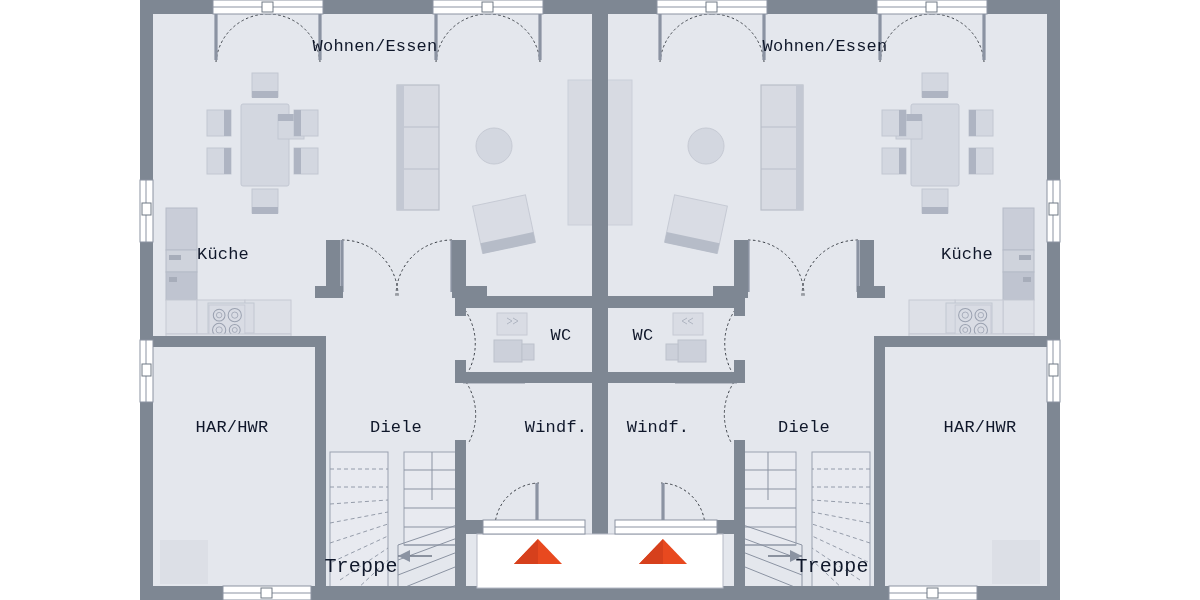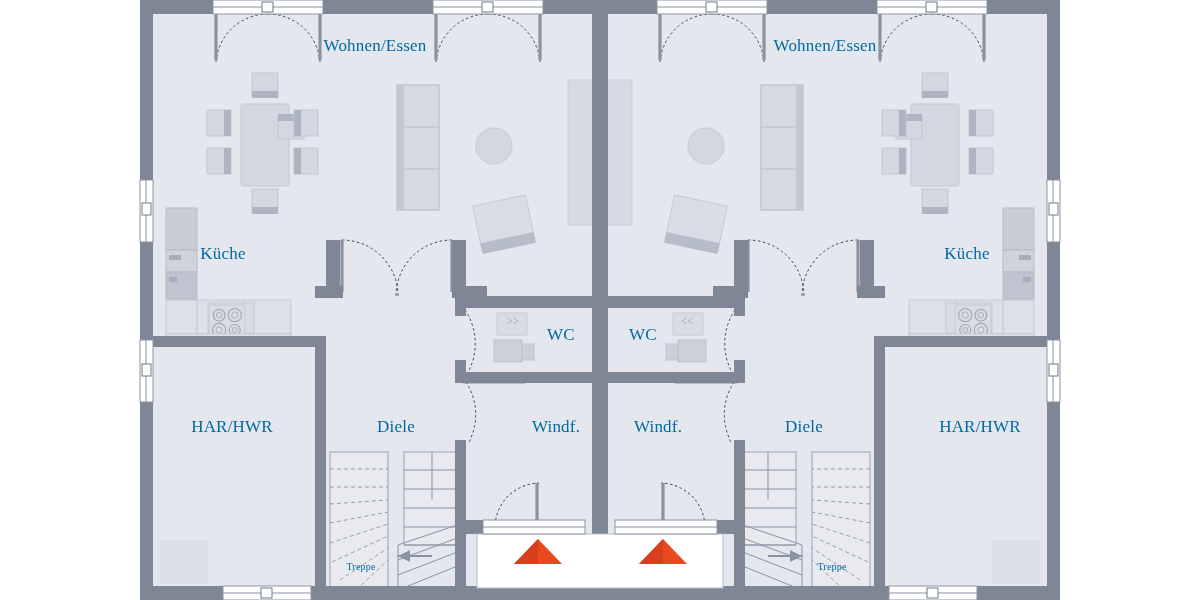--- a/index.html
+++ b/index.html
@@ -15,29 +15,29 @@
     font-family: "Liberation Sans", sans-serif;
     overflow: hidden;
   }
   #plan-svg {
     position: absolute;
     left: 0;
     top: 0;
   }
   .room-label {
     position: absolute;
-    color: #0369a1;
-    font-family: Liberation Serif, serif;
+    color: #0f172a;
+    font-family: Liberation Mono, monospace;
     font-size: 17px;
     letter-spacing: 0.2px;
     white-space: nowrap;
     transform: translate(-50%, -50%);
     user-select: none;
   }
-  .room-label.small { font-size: 10px; }
+  .room-label.small { font-size: 20px; }
 </style>
 </head>
 <body>
 
 <div id="plan-root">
 
   <svg id="plan-svg" width="1200" height="600" viewBox="0 0 1200 600">
 
     <defs>
       <g id="chair-v">

